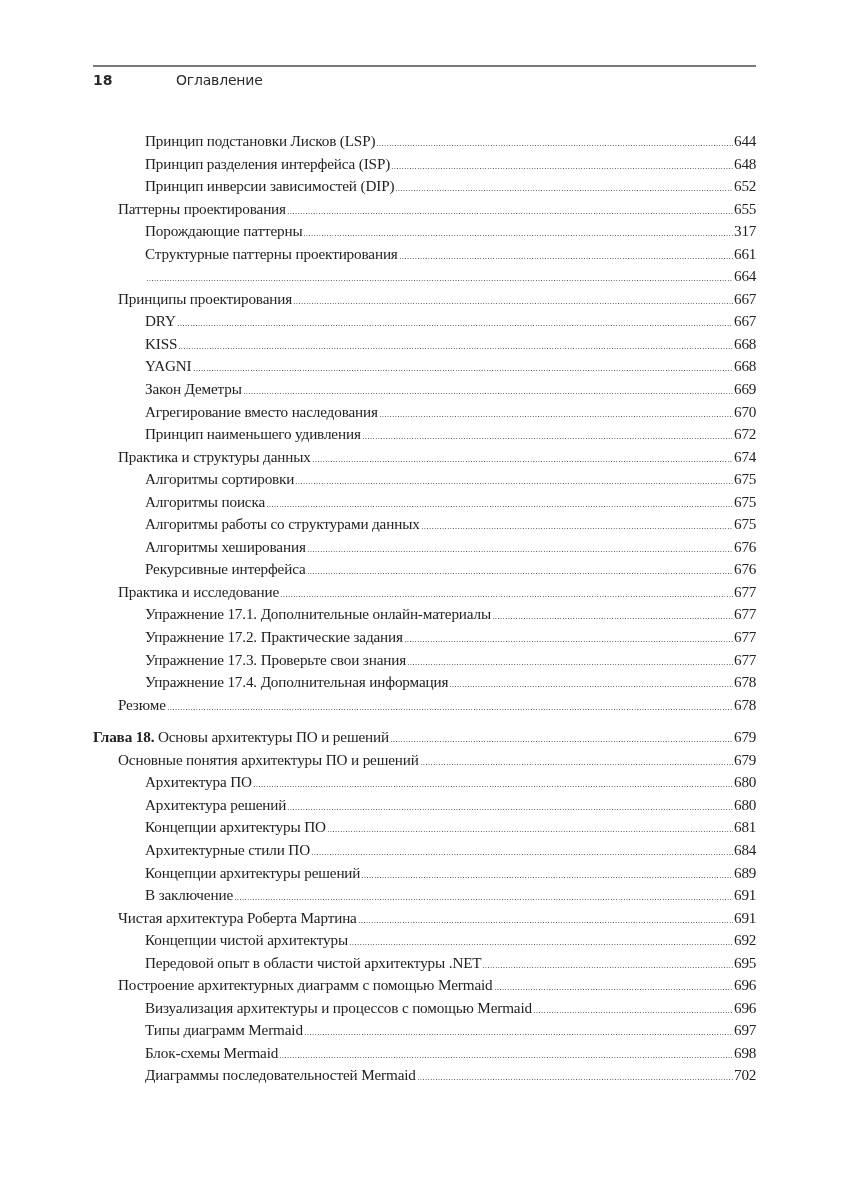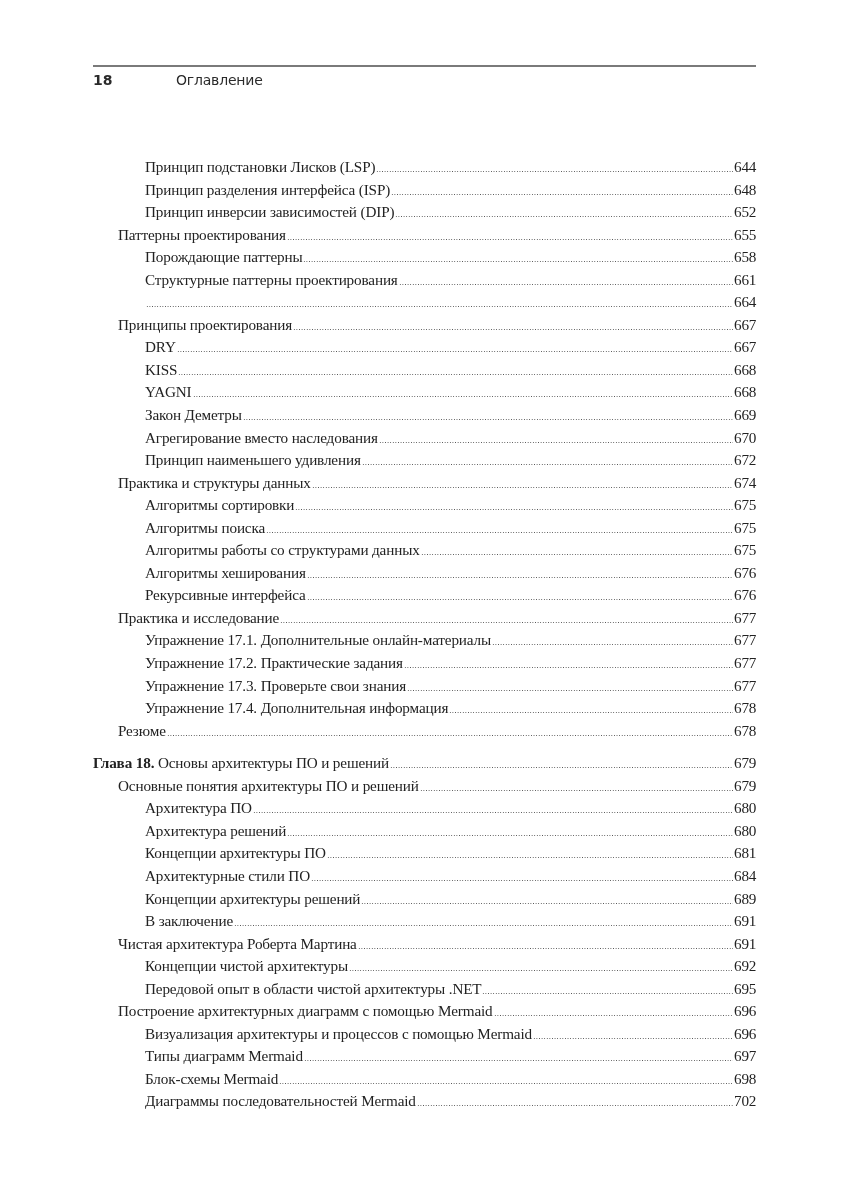--- a/index.html
+++ b/index.html
@@ -15,21 +15,21 @@
     .row.l1 { padding-left: 25px; }
     .row.l2 { padding-left: 52px; }
     .row.l0 { padding-left: 0; }
     .row.gap { margin-top: 10px; }
     .title { flex: 0 0 auto; letter-spacing: -0.15px; }
     .title b { font-weight: bold; }
     .leader { flex: 1 1 auto; overflow: hidden; margin: 0 1px; position: relative; height: 10px; align-self: baseline; }
     .leader::before { content: ""; position: absolute; left: 0; right: 0; bottom: 0; height: 1px;
       background-image: radial-gradient(circle, #555 0.55px, transparent 0.8px);
       background-size: 2.6px 1px; background-repeat: repeat-x; }
-    .pg { flex: 0 0 auto; letter-spacing: -0.3px; margin-top: 26px; }
+    .pg { flex: 0 0 auto; letter-spacing: -0.3px; }
   </style>
 </head>
 <body>
 
 <div class="rule"></div>
 <div class="running-head">
   <span class="page-num">18</span>
   <span class="head-title">Оглавление</span>
 </div>
 
@@ -50,21 +50,21 @@
       <span class="pg">652</span>
     </div>
     <div class="row l1">
       <span class="title">Паттерны проектирования</span>
       <span class="leader"></span>
       <span class="pg">655</span>
     </div>
     <div class="row l2">
       <span class="title">Порождающие паттерны</span>
       <span class="leader"></span>
-      <span class="pg">658</span>
+      <span class="pg">317</span>
     </div>
     <div class="row l2">
       <span class="title">Структурные паттерны проектирования</span>
       <span class="leader"></span>
       <span class="pg">661</span>
     </div>
     <div class="row l2">
       <span class="leader"></span>
       <span class="pg">664</span>
     </div>

